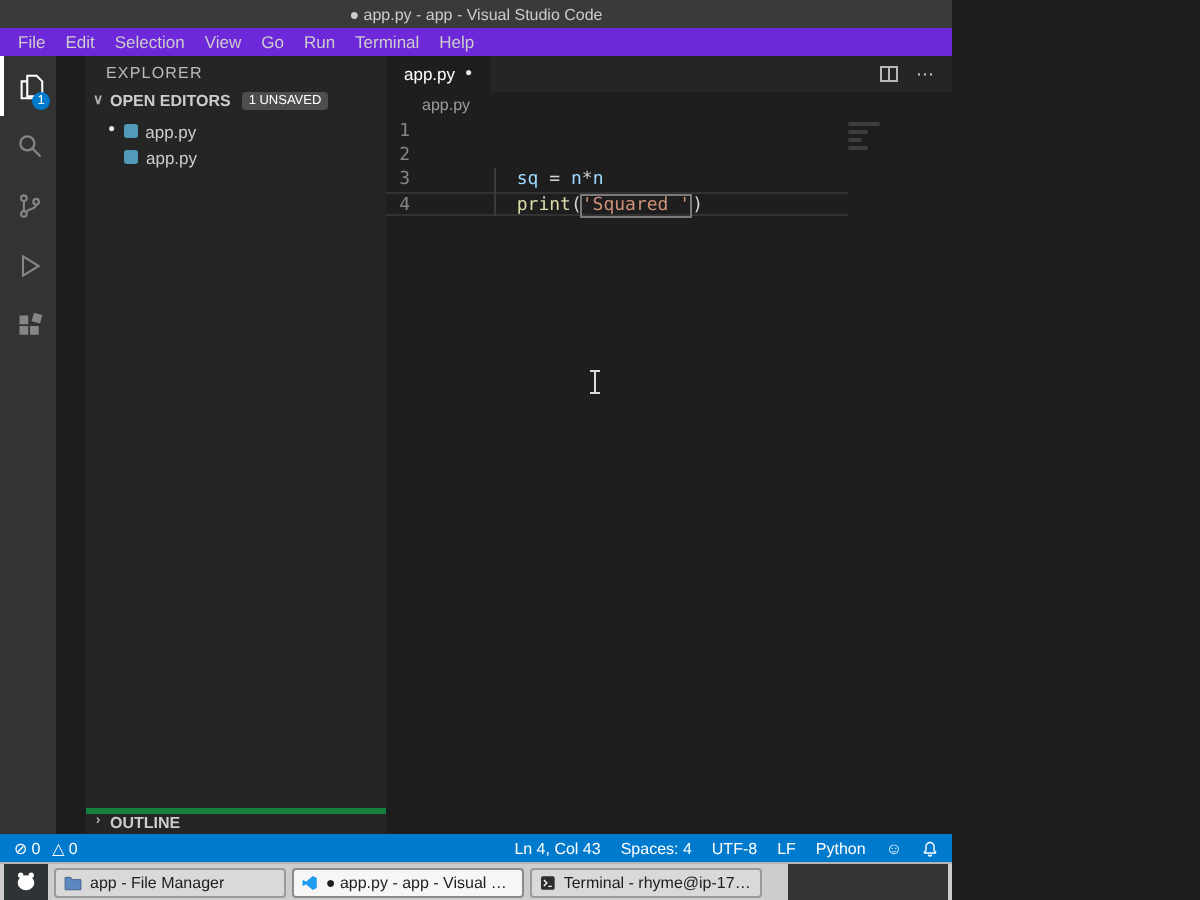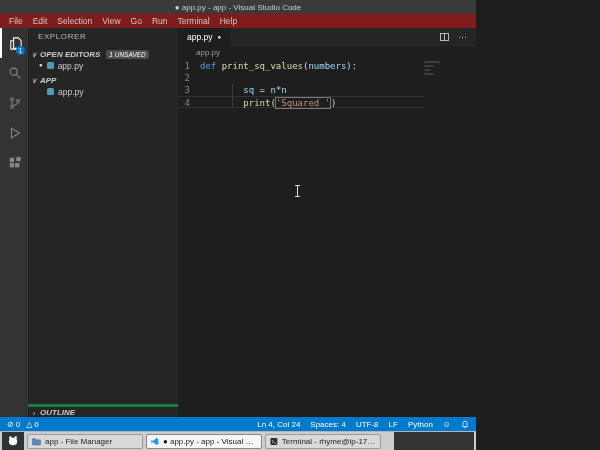--- a/index.html
+++ b/index.html
@@ -3,41 +3,41 @@
 <meta charset="utf-8">
 <style>
   * { margin:0; padding:0; box-sizing:border-box; }
   html,body { width:600px; height:450px; overflow:hidden; background:#1e1e1e;
               font-family:"Liberation Sans", sans-serif; }
   #window { position:relative; width:476px; height:450px; }
 
   
   .titlebar { height:14px; background:#3a3a3a; display:flex; align-items:center;
               justify-content:center; color:#cccccc; font-size:8px; }
-  .menubar { height:14px; background:#7f1d1d; display:flex; align-items:center;
+  .menubar { height:14px; background:#6d28d9; display:flex; align-items:center;
              padding-left:4px; color:#cccccc; font-size:8.5px; }
   .menubar span { padding:0 5px; cursor:default; }
 
   
   .main { display:flex; height:389px; }
 
   .activitybar { width:28px; background:#333333; display:flex; flex-direction:column; }
   .act-icon { width:28px; height:30px; display:flex; align-items:center; justify-content:center;
               color:#858585; position:relative; border-left:2px solid transparent; }
   .act-icon.active { color:#ffffff; border-left:2px solid #ffffff; }
   .act-badge { position:absolute; bottom:3px; right:3px; min-width:9px; height:9px;
                background:#007acc; color:#fff; border-radius:50%; font-size:6.5px;
                line-height:9px; text-align:center; }
 
   .sidebar { width:150px; background:#252526; color:#cccccc; display:flex;
-             flex-direction:column; font-size:8.5px; }
+             flex-direction:column; font-size:8.5px;margin-left:15px; }
   .sidebar-title { height:18px; line-height:18px; padding-left:10px; font-size:8px;
                    color:#bbbbbb; letter-spacing:0.6px; }
-  .sec-header { height:13px; display:flex; align-items:flex-end; font-size:8px;
-                font-weight:bold; color:#cccccc;font-style:italic; }
+  .sec-header { height:13px; display:flex; align-items:flex-start; font-size:8px;
+                font-weight:bold; color:#cccccc; }
   .chev { width:12px; text-align:center; font-size:7px; color:#b0b0b0; }
   .unsaved-badge { margin-left:6px; background:#4d4d4d; color:#ffffff; font-size:6.5px;
                    font-weight:normal; padding:1px 3px; border-radius:2px; }
   .file-item { height:13px; display:flex; align-items:center; gap:4px; }
   .file-item.oe { padding-left:11px; }
   .file-item.tree { padding-left:19px; }
   .dirty { color:#e8e8e8; font-size:6px; line-height:13px; }
   .py-icon { width:7px; height:7px; background:#519aba; border-radius:1.5px; display:inline-block; }
   .outline-row { margin-top:auto; border-top:3px solid #15803d; }
 
@@ -162,24 +162,20 @@
         <span>OPEN EDITORS</span>
         <span class="unsaved-badge">1 UNSAVED</span>
       </div>
 
       <div class="file-item oe">
         <span class="dirty">●</span>
         <span class="py-icon"></span>
         <span>app.py</span>
       </div>
 
-      <div class="sec-header">
-        <span class="chev">∨</span>
-        <span>APP</span>
-      </div>
 
       <div class="file-item tree">
         <span class="py-icon"></span>
         <span>app.py</span>
       </div>
 
       <div class="sec-header outline-row">
         <span class="chev">›</span>
         <span>OUTLINE</span>
       </div>
@@ -198,21 +194,20 @@
       </div>
 
       <div class="breadcrumb">
         <span>app.py</span>
       </div>
 
       <div class="code-area">
         <div>
             <div class="code-row">
               <span class="ln">1</span>
-              <span class="code-text"><span class="tok-kw">def </span><span class="tok-fn">print_sq_values</span><span class="tok-p">(</span><span class="tok-var">numbers</span><span class="tok-p">):</span></span>
             </div>
             <div class="code-row">
               <span class="ln">2</span>
             </div>
             <div class="code-row">
               <span class="ln">3</span>
               <span class="code-text"><span class="tok-p">        </span><span class="tok-var">sq</span><span class="tok-p"> = </span><span class="tok-var">n</span><span class="tok-p">*</span><span class="tok-var">n</span></span>
             </div>
             <div class="code-row current">
               <span class="ln">4</span>
@@ -233,21 +228,21 @@
   <div class="statusbar">
     <div class="sb-left">
       <span class="sb-item">
         <span>⊘</span>
         <span>0</span>
         <span style="margin-left:4px">△</span>
         <span>0</span>
       </span>
     </div>
     <div class="sb-right">
-      <span class="sb-item">Ln 4, Col 24</span>
+      <span class="sb-item">Ln 4, Col 43</span>
       <span class="sb-item">Spaces: 4</span>
       <span class="sb-item">UTF-8</span>
       <span class="sb-item">LF</span>
       <span class="sb-item">Python</span>
       <span class="sb-item">☺</span>
       <span class="sb-item">
         <svg width="8" height="9" viewBox="0 0 16 16" fill="none" stroke="#ffffff" stroke-width="1.4">
           <path d="M8 1.5a4 4 0 0 0-4 4v4L2.5 11v1h11v-1L12 9.5v-4a4 4 0 0 0-4-4z"></path>
           <path d="M6.5 13.5a1.5 1.5 0 0 0 3 0"></path>
         </svg>

